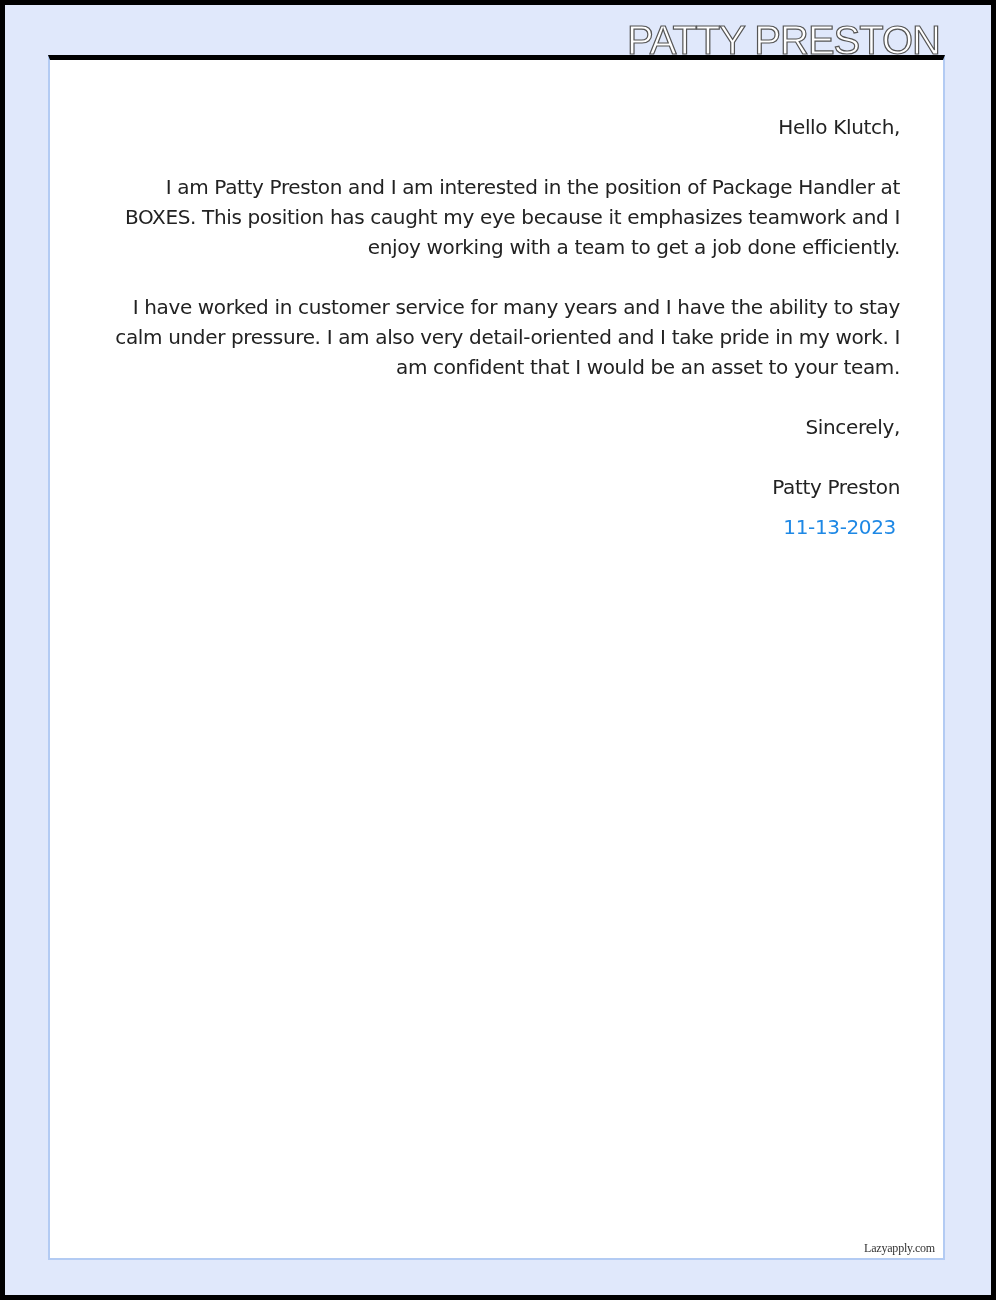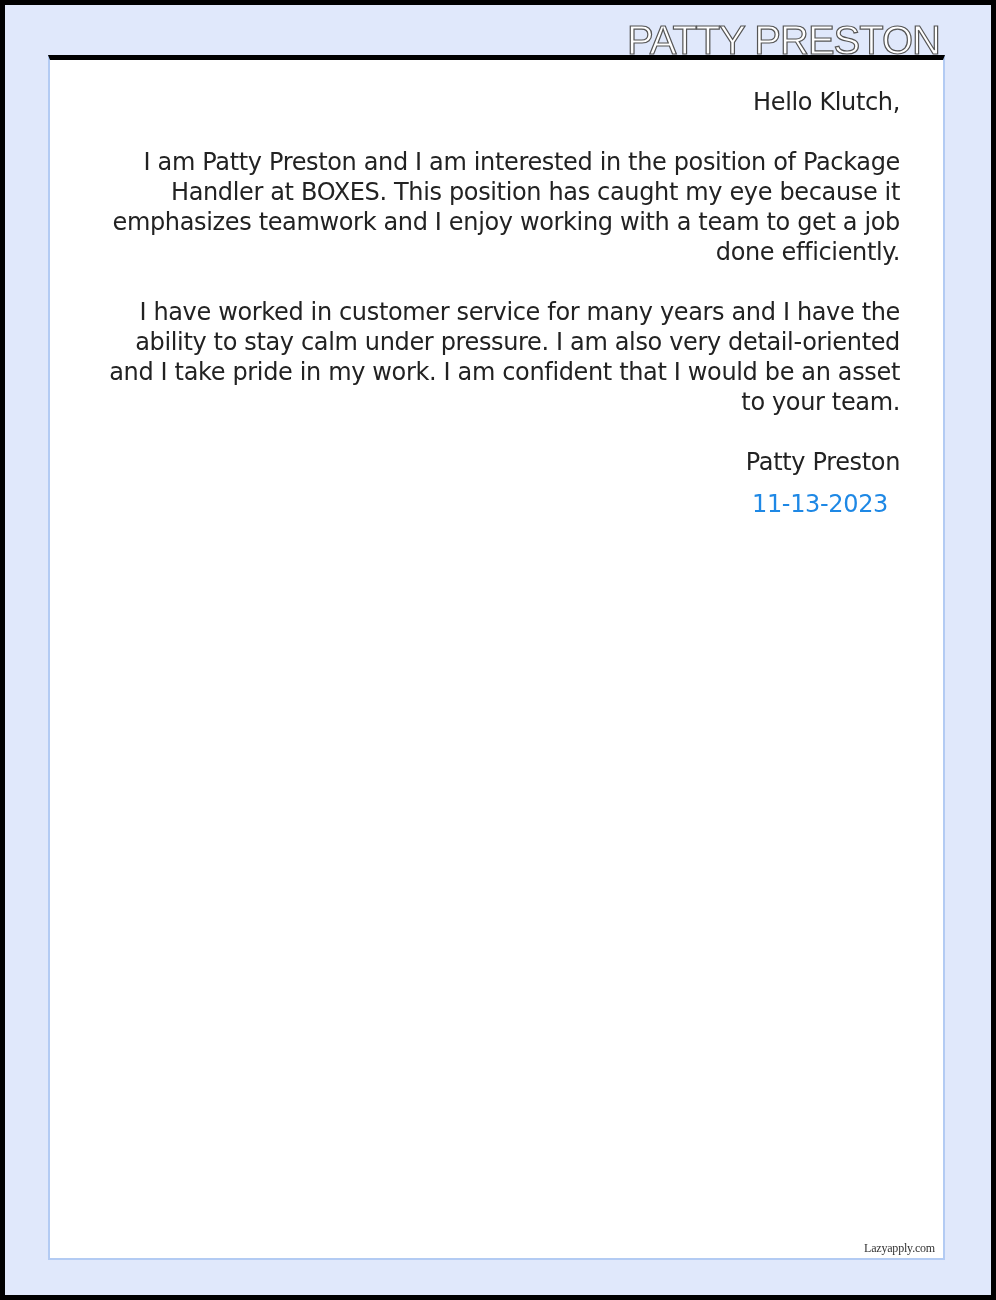--- a/index.html
+++ b/index.html
@@ -45,37 +45,37 @@
       background: #ffffff;
       border-left: 2px solid #b3cbf3;
       border-right: 2px solid #b3cbf3;
       border-bottom: 2px solid #b3cbf3;
       border-top: 5px solid #000000;
       box-sizing: border-box;
     }
     .content {
       position: absolute;
       left: 50px;
-      top: 27px;
+      top: 52px;
       width: 800px;
       font-family: "DejaVu Sans", sans-serif;
-      font-size: 24px;
+      font-size: 20px;
       line-height: 30px;
       color: #222222;
       letter-spacing: -0.35px;
     }
     .content p {
       margin: 0 0 30px 0;
     }
     .content p.signature {
       margin: 0 0 10px 0;
     }
     .content .date {
       color: #1e88e5;
-      margin: 12px;
+      margin: 4px;
     }
     .footer-brand {
       position: absolute;
       right: 8px;
       bottom: 2px;
       font-family: Liberation Serif, serif;
       font-size: 12px;
       color: #333333;
       letter-spacing: -0.2px;
     }
@@ -84,19 +84,20 @@
 <body>
 
 <div class="outer">
   <div class="name-header">PATTY PRESTON</div>
 
   <div class="page">
     <div class="content">
       <p>Hello Klutch,</p>
       <p>I am Patty Preston and I am interested in the position of Package Handler at BOXES. This position has caught my eye because it emphasizes teamwork and I enjoy working with a team to get a job done efficiently.</p>
       <p>I have worked in customer service for many years and I have the ability to stay calm under pressure. I am also very detail-oriented and I take pride in my work. I am confident that I would be an asset to your team.</p>
+      <p>Sincerely,</p>
       <p class="signature">Patty Preston</p>
       <p class="date">11-13-2023</p>
     </div>
 
     <div class="footer-brand">Lazyapply.com</div>
   </div>
 </div>
 
 </body></html>

